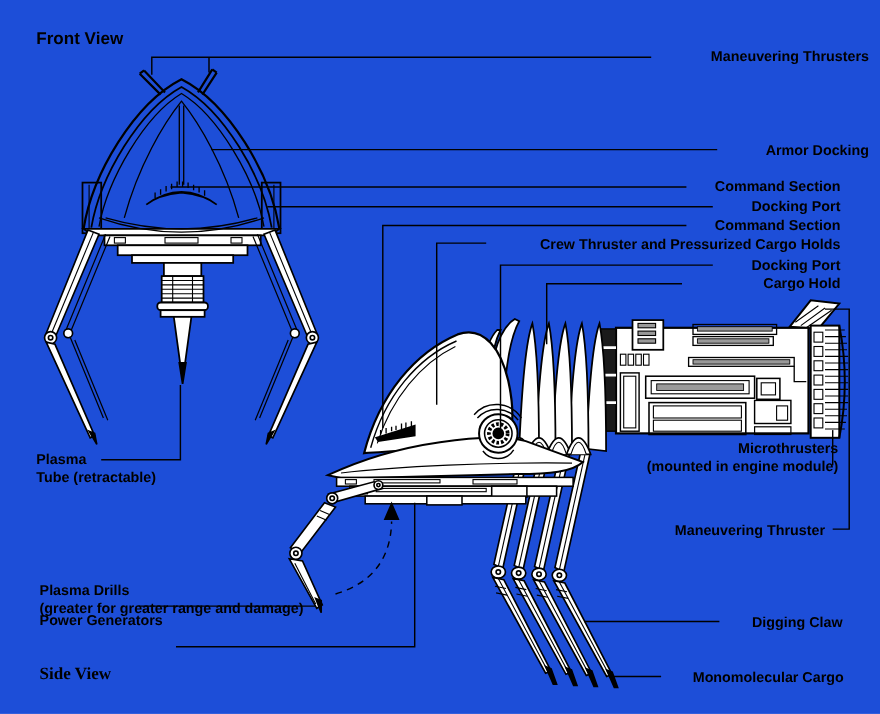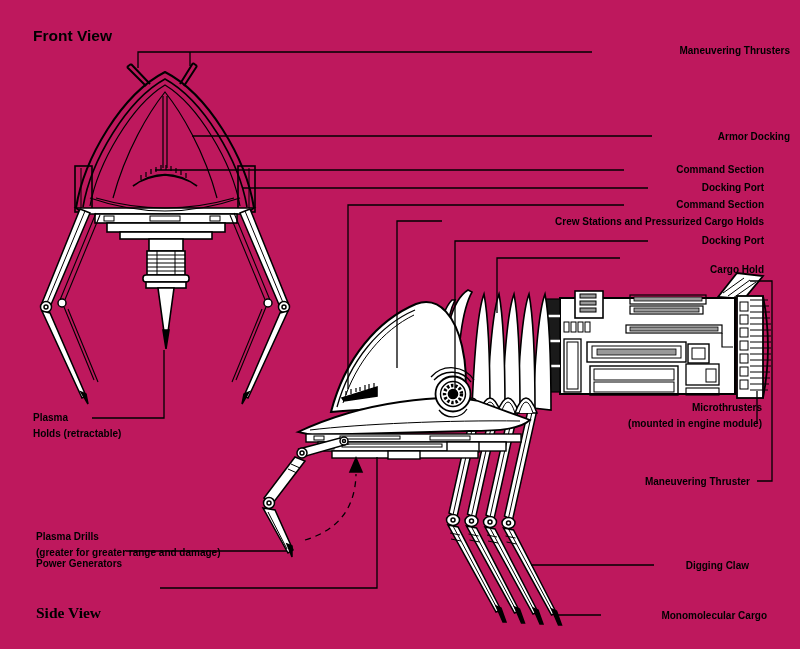--- a/index.html
+++ b/index.html
@@ -1,19 +1,19 @@
 <!DOCTYPE html>
 <html><head>
 <meta charset="utf-8">
 <style>
   html,body{margin:0;padding:0;background:#fff;}
-  #stage{position:relative;width:800px;height:649px;background:#be185d;overflow:hidden;
+  #stage{position:relative;width:800px;height:649px;background:#1d4ed8;overflow:hidden;
          font-family:"Liberation Sans","DejaVu Sans",sans-serif;color:#000;}
   svg{position:absolute;left:0;top:0;}
-  .lbl{position:absolute;font-weight:bold;font-size:10px;line-height:16px;white-space:nowrap;}
+  .lbl{position:absolute;font-weight:bold;font-size:13px;line-height:16px;white-space:nowrap;}
   .lbl.r{text-align:right;}
   .two span{display:block;}
   .vtitle{position:absolute;font-weight:bold;font-size:15.5px;white-space:nowrap;}
 </style>
 </head>
 <body>
 
 <div id="stage">
 
 <svg width="800" height="649" viewBox="0 0 800 649">
@@ -277,35 +277,35 @@
 </svg>
 
 <div class="vtitle" style="left:33px;top:27px;">Front View</div>
 <div class="vtitle" style="left:36px;top:604px;font-family:Liberation Serif, serif;">Side View</div>
 
 <div class="lbl r" style="right:10px;top:43px;">Maneuvering Thrusters</div>
 <div class="lbl r" style="right:10px;top:129px;">Armor Docking</div>
 <div class="lbl r" style="right:36px;top:162px;">Command Section</div>
 <div class="lbl r" style="right:36px;top:180px;">Docking Port</div>
 <div class="lbl r" style="right:36px;top:197px;">Command Section</div>
-<div class="lbl r" style="right:36px;top:214px;">Crew Stations and Pressurized Cargo Holds</div>
+<div class="lbl r" style="right:36px;top:214px;">Crew Thruster and Pressurized Cargo Holds</div>
 <div class="lbl r" style="right:36px;top:233px;">Docking Port</div>
-<div class="lbl r" style="right:36px;top:262px;">Cargo Hold</div>
+<div class="lbl r" style="right:36px;top:250px;">Cargo Hold</div>
 
 <div class="lbl r two" style="right:38px;top:400px;margin-left:40px;">
   <span>Microthrusters</span>
   <span>(mounted in engine module)</span>
 </div>
 <div class="lbl r" style="right:50px;top:474px;">Maneuvering Thruster</div>
-<div class="lbl r" style="right:51px;top:558px;">Digging Claw</div>
+<div class="lbl r" style="right:34px;top:558px;">Digging Claw</div>
 <div class="lbl r" style="right:33px;top:608px;">Monomolecular Cargo</div>
 
 <div class="lbl two" style="left:33px;top:410px;">
   <span>Plasma</span>
-  <span>Holds (retractable)</span>
+  <span>Tube (retractable)</span>
 </div>
 <div class="lbl two" style="left:36px;top:529px;">
   <span>Plasma Drills</span>
   <span>(greater for greater range and damage)</span>
 </div>
 <div class="lbl" style="left:36px;top:556px;">Power Generators</div>
 
 </div>
 
 </body></html>

